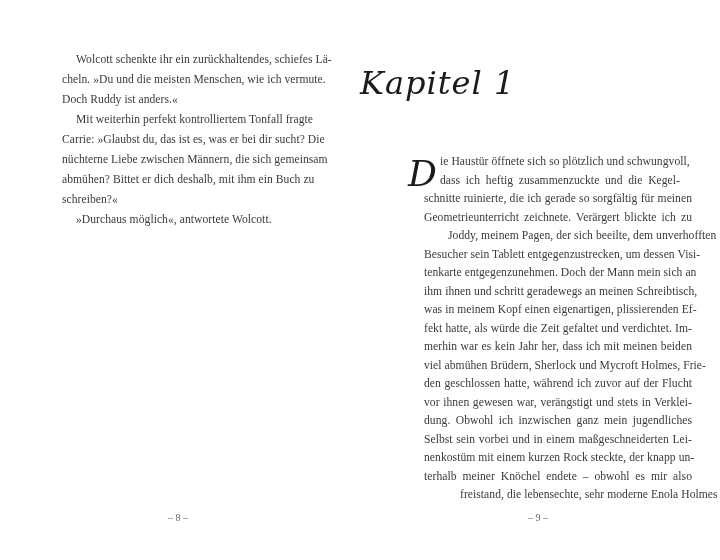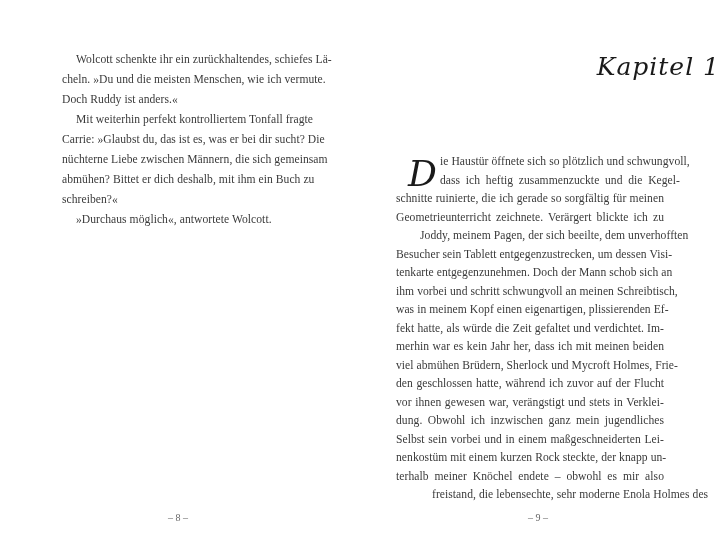--- a/index.html
+++ b/index.html
@@ -10,25 +10,25 @@
     .page { position: absolute; top: 0; height: 416px; }
     .page-left { left: 0; width: 360px; }
     .page-right { left: 360px; width: 360px; }
     .line {
       position: absolute; white-space: nowrap; font-size: 11.6px; line-height: 14px;
       text-align: justify; text-align-last: justify; letter-spacing: 0.05px;
     }
     .line.last { text-align-last: left; }
     .left-text .line { left: 62px; width: 251px; }
     .left-text .line.indent { left: 76px; width: 237px; }
-    .right-text .line { left: 36px; width: 268px; }
+    .right-text .line { left: 64px; width: 268px; }
     .right-text .line.dropwrap { left: 80px; width: 240px; }
     .chapter-title {
-      position: absolute; left: 0; width: 360px; top: 52px; text-align: right;
-      font-family: "DejaVu Serif", serif; font-style: italic; font-size: 25px; color: #1a1a1a;
+      position: absolute; left: 0; width: 360px; top: 64px; text-align: left;
+      font-family: "DejaVu Serif", serif; font-style: italic; font-size: 32px; color: #1a1a1a;
       letter-spacing: 1px;
     }
     .drop-cap {
       position: absolute; left: 48px; top: 156px; font-family: "DejaVu Serif", serif;
       font-style: italic; font-size: 36px; line-height: 36px; color: #1a1a1a;
     }
     .page-number {
       position: absolute; top: 512px; width: 40px; text-align: center; font-size: 10px; color: #666;
     }
     .page-left .page-number { left: 158px; }
@@ -55,22 +55,22 @@
 <div class="page page-right">
   <div class="chapter-title">Kapitel 1</div>
   <div class="drop-cap">D</div>
   <div class="right-text">
     <div class="line dropwrap" style="top:155px">ie Haustür öffnete sich so plötzlich und schwungvoll,</div>
     <div class="line dropwrap" style="top: 173.5px;">dass ich heftig zusammenzuckte und die Kegel-</div>
     <div class="line" style="top: 192px;">schnitte ruinierte, die ich gerade so sorgfältig für meinen</div>
     <div class="line" style="top: 210.5px;">Geometrieunterricht zeichnete. Verärgert blickte ich zu</div>
     <div class="line" style="top: 229px; margin-left: 24px;">Joddy, meinem Pagen, der sich beeilte, dem unverhofften</div>
     <div class="line" style="top: 247.5px;">Besucher sein Tablett entgegenzustrecken, um dessen Visi-</div>
-    <div class="line" style="top: 266px;">tenkarte entgegenzunehmen. Doch der Mann schob sich an</div>
-    <div class="line" style="top: 284.5px;">ihm vorbei und schritt schwungvoll an meinen Schreibtisch,</div>
+    <div class="line" style="top: 266px;">tenkarte entgegenzunehmen. Doch der Mann mein sich an</div>
+    <div class="line" style="top: 284.5px;">ihm ihnen und schritt geradewegs an meinen Schreibtisch,</div>
     <div class="line" style="top: 303px;">was in meinem Kopf einen eigenartigen, plissierenden Ef-</div>
     <div class="line" style="top: 321.5px;">fekt hatte, als würde die Zeit gefaltet und verdichtet. Im-</div>
     <div class="line" style="top: 340px;">merhin war es kein Jahr her, dass ich mit meinen beiden</div>
     <div class="line" style="top: 358.5px;">viel abmühen Brüdern, Sherlock und Mycroft Holmes, Frie-</div>
     <div class="line" style="top: 377px;">den geschlossen hatte, während ich zuvor auf der Flucht</div>
     <div class="line" style="top: 395.5px;">vor ihnen gewesen war, verängstigt und stets in Verklei-</div>
     <div class="line" style="top: 414px;">dung. Obwohl ich inzwischen ganz mein jugendliches</div>
     <div class="line" style="top: 432.5px;">Selbst sein vorbei und in einem maßgeschneiderten Lei-</div>
     <div class="line" style="top: 451px;">nenkostüm mit einem kurzen Rock steckte, der knapp un-</div>
     <div class="line" style="top: 469.5px;">terhalb meiner Knöchel endete – obwohl es mir also</div>

